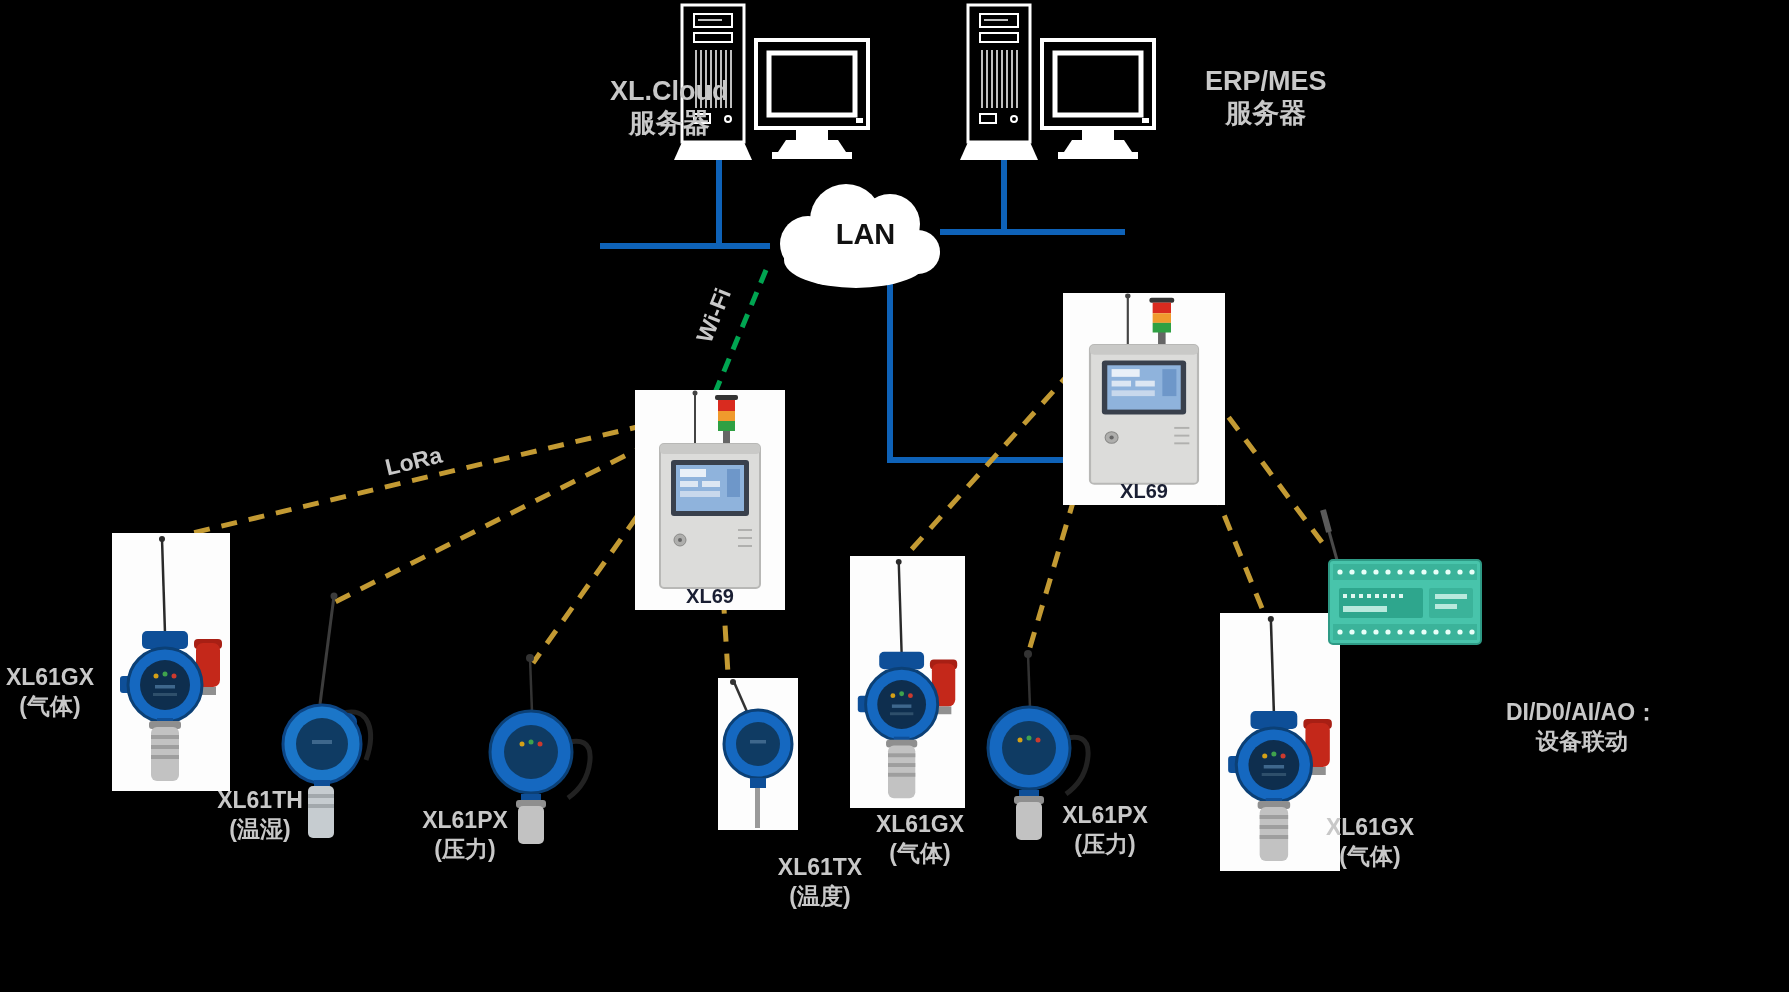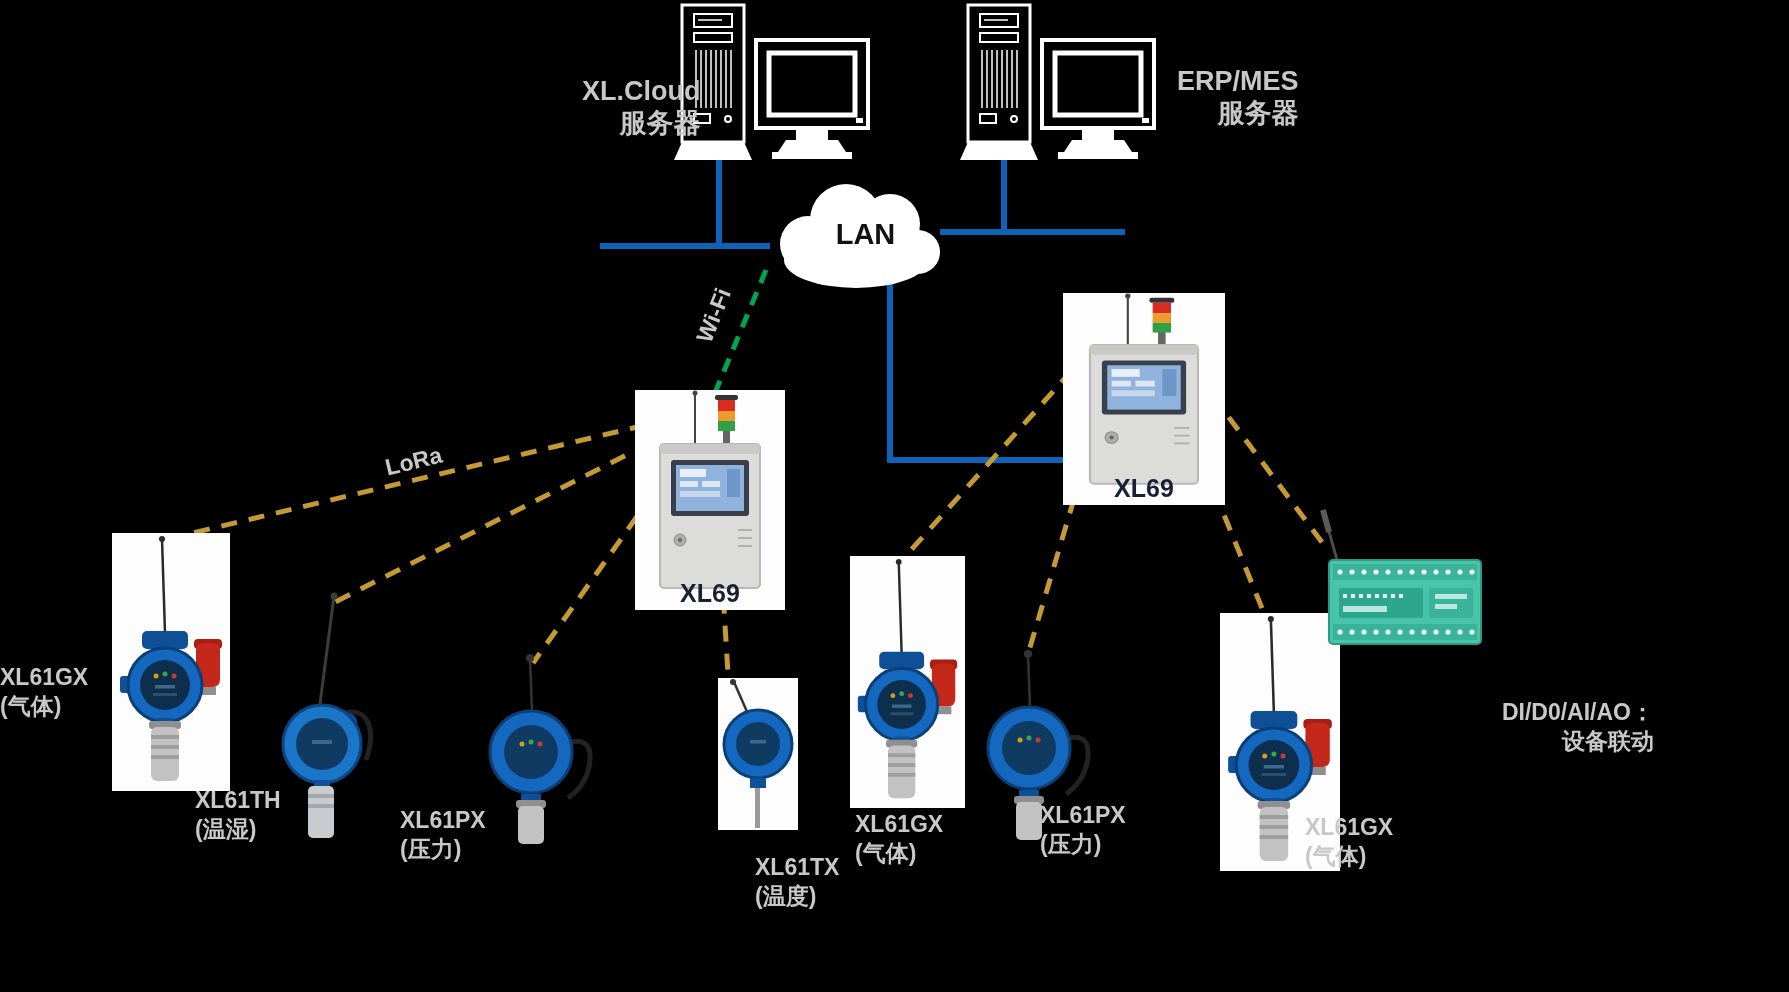--- a/index.html
+++ b/index.html
@@ -12,37 +12,37 @@
   svg { display: block; }
   .lines { position: absolute; left: 0; top: 0; z-index: 1; }
   .lines .blue  { color: var(--lan-line, #0E62B8); }
   .lines .green { color: var(--wifi-line, #00A551); }
   .lines .gold  { color: var(--lora-line, #C39A33); }
   .device { position: absolute; z-index: 2; }
   .patch  { position: absolute; z-index: 2; background: #fdfdfd; }
   .patch > svg { position: absolute; inset: 0; width: 100%; height: 100%; }
   .lbl {
     position: absolute; z-index: 3; color: var(--label-gray, #C8C8C8);
-    font-weight: bold; font-size: 23px; line-height: 1.25; text-align: left;
+    font-weight: bold; font-size: 23px; line-height: 1.25; text-align: center;
   }
-  .lbl.left { text-align: right; }
+  .lbl.left { text-align: center; margin-left: 28px; }
   .server-label { font-size: 27px; line-height: 1.18; }
   .lan-label {
     position: absolute; z-index: 3; color: var(--lan-text, #111);
     font-weight: bold; font-size: 29px; text-align: center;
   }
   .link-label {
     position: absolute; z-index: 3; color: var(--label-gray, #C8C8C8);
     font-weight: bold; font-size: 23px; white-space: nowrap;
   }
   .wifi-label { transform: rotate(-68deg); }
   .lora-label { transform: rotate(-13.5deg); }
   .controller-label {
     position: absolute; z-index: 3; left: 0; right: 0; bottom: 2px;
-    text-align: center; font-weight: bold; font-size: 25px;
+    text-align: center; font-weight: bold; font-size: 20px;
     color: var(--controller-label, #1A1F33);
   }
 </style>
 </head>
 <body>
 
 <div class="canvas">
 
   <svg class="lines" width="1789" height="992" viewBox="0 0 1789 992">
     <g class="blue" stroke="currentColor" stroke-width="6" fill="none">

